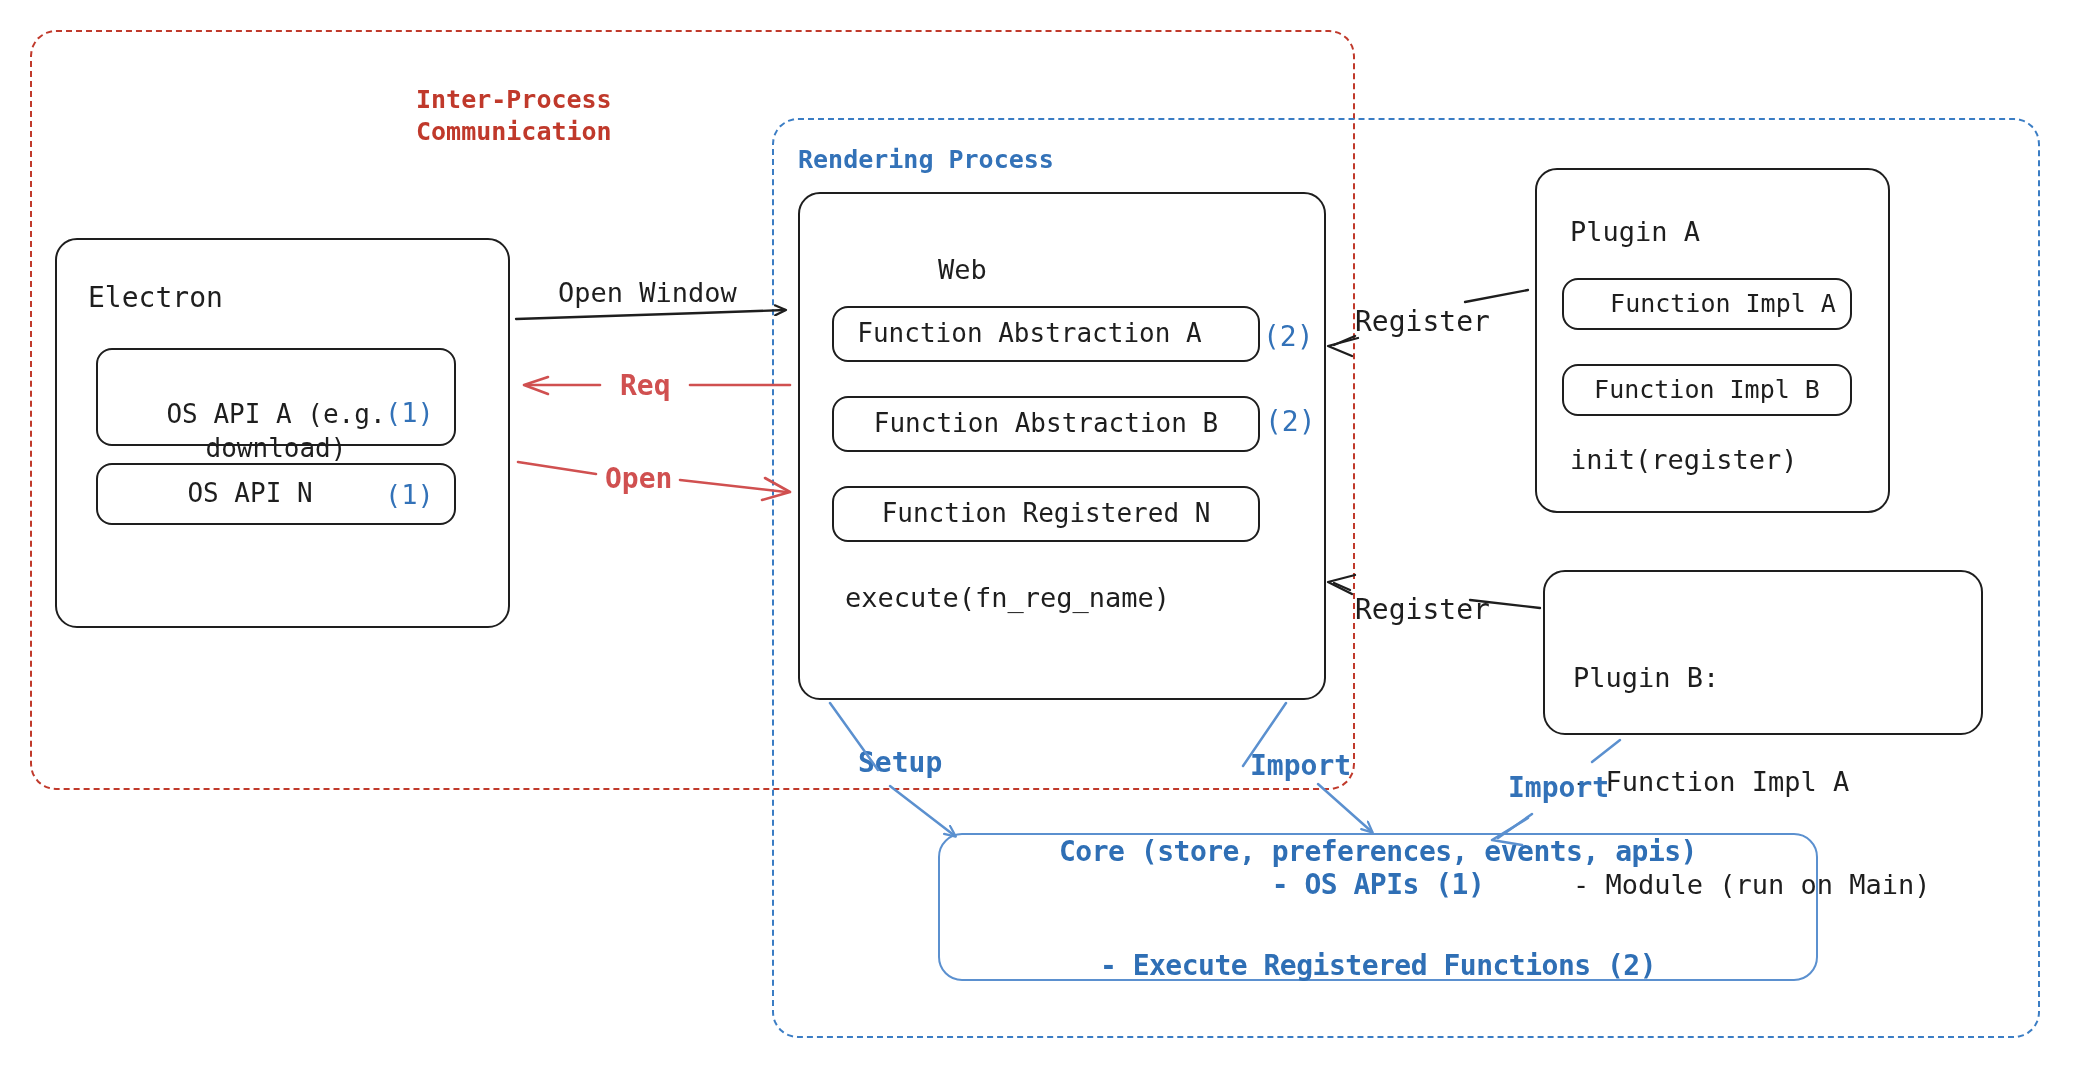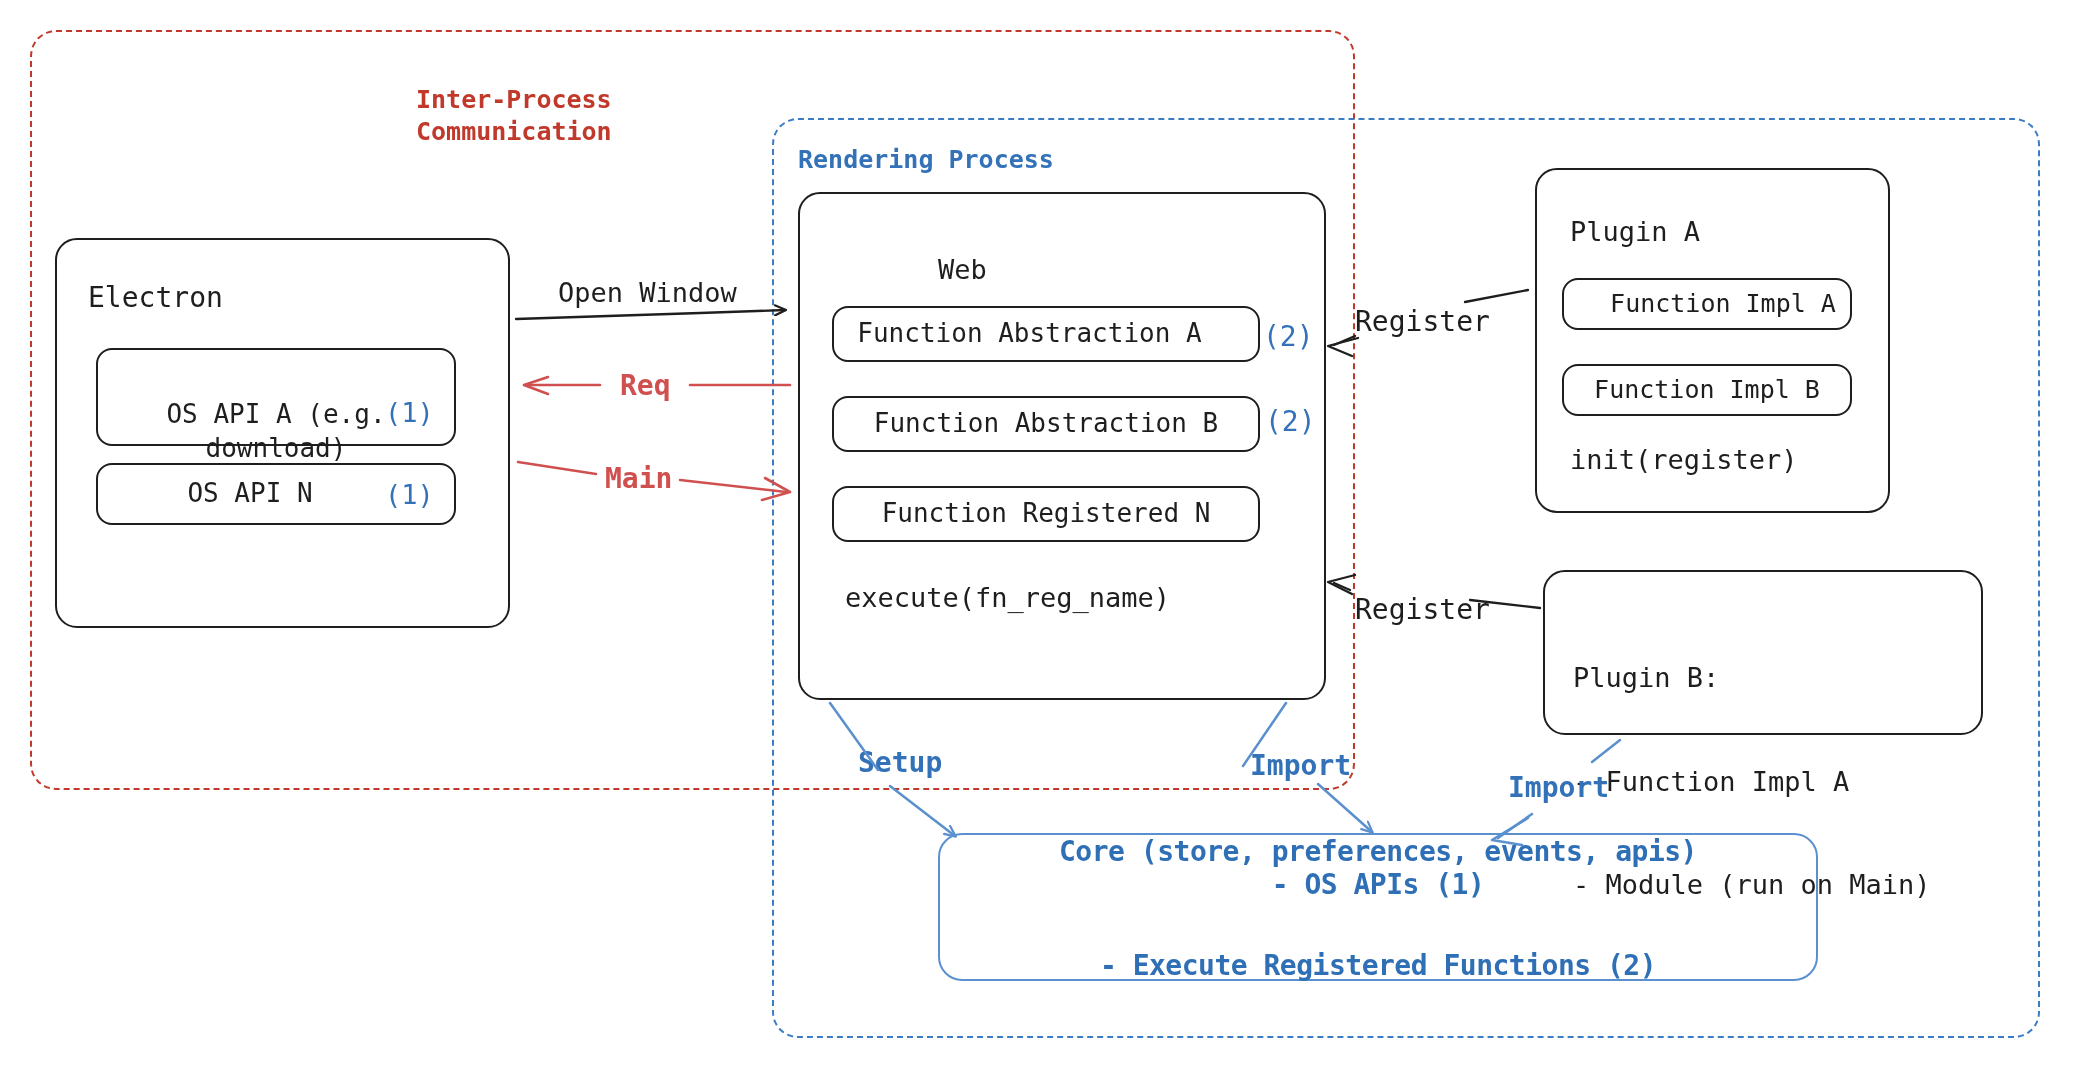--- a/index.html
+++ b/index.html
@@ -158,21 +158,21 @@
   <div class="core-box" style="left:938px; top:833px; width:880px; height:148px;">
     <span class="core-line" style="font-size:28px;">Core (store, preferences, events, apis)</span>
     <span class="core-line" style="font-size:28px;">- OS APIs (1)</span>
     <span class="core-line" style="font-size:28px;margin-top:48px;">- Execute Registered Functions (2)</span>
   </div>
 
   <div class="label" style="left:558px; top:276px; font-size:27px;">Open Window</div>
 
   <div class="label" style="left:620px; top:368px; font-size:28px; font-weight:bold; color:#d05050;">Req</div>
 
-  <div class="label" style="left:605px; top:461px; font-size:28px; font-weight:bold; color:#d05050;">Main</div>
+  <div class="label" style="left:605px; top:461px; font-size:28px; font-weight:bold; color:#d05050;">Open</div>
 
   <div class="label" style="left:1355px; top:304px; font-size:28px;">Register</div>
 
   <div class="label" style="left:1355px; top:592px; font-size:28px;">Register</div>
 
   <div class="label" style="left:858px; top:745px; font-size:28px; font-weight:bold; color:#3372b8;">Setup</div>
 
   <div class="label" style="left:1250px; top:748px; font-size:28px; font-weight:bold; color:#3372b8;">Import</div>
 
   <div class="label" style="left:1508px; top:770px; font-size:28px; font-weight:bold; color:#3372b8;">Import</div>

